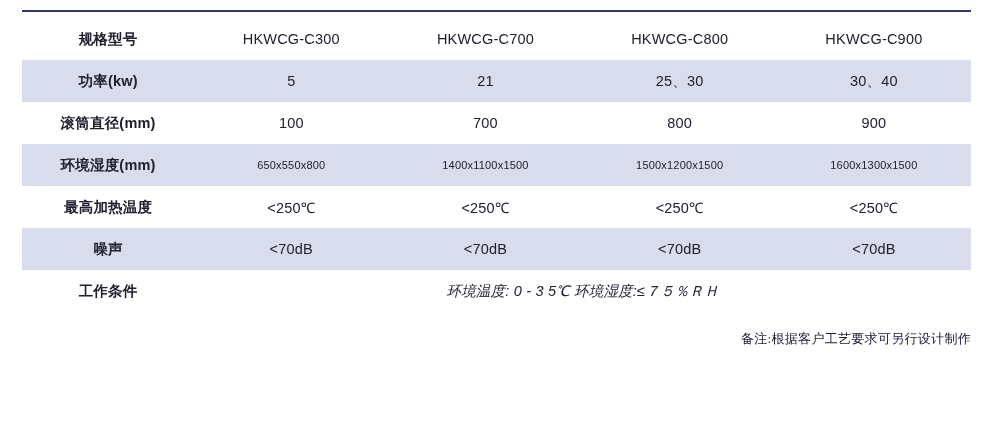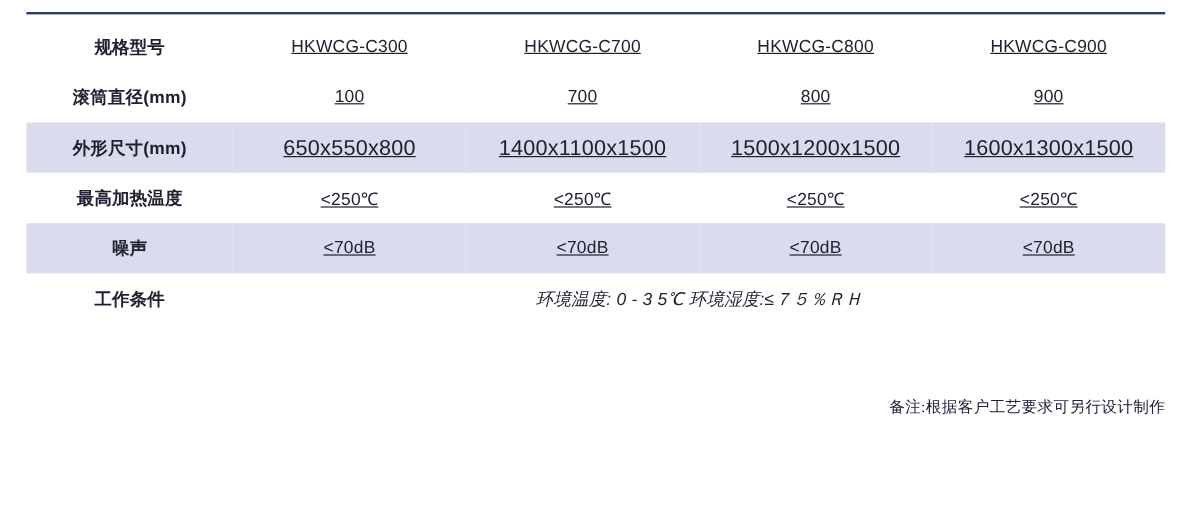--- a/index.html
+++ b/index.html
@@ -55,24 +55,23 @@
   td.label {
     width: 172px;
     font-weight: bold;
     font-size: 15px;
     text-align: center;
     letter-spacing: 0.5px;
   }
   td.val {
     width: 194px;
     font-size: 14px;
-    text-decoration: underline;
   }
   td.val.wide-text {
-    font-size: 18px;
+    font-size: 11px;
   }
   td.span {
     font-size: 14px;
     letter-spacing: 0.6px;
     font-style: italic;
   }
   .note {
     position: absolute;
     right: 22px;
     bottom: 16px;
@@ -91,29 +90,36 @@
 
   <table class="spec">
     <tbody>
       <tr class="plain">
         <td class="label">规格型号</td>
         <td class="val">HKWCG-C300</td>
         <td class="val">HKWCG-C700</td>
         <td class="val">HKWCG-C800</td>
         <td class="val">HKWCG-C900</td>
       </tr>
+      <tr class="band">
+        <td class="label">功率(kw)</td>
+        <td class="val">5</td>
+        <td class="val">21</td>
+        <td class="val">25、30</td>
+        <td class="val">30、40</td>
+      </tr>
       <tr class="plain">
         <td class="label">滚筒直径(mm)</td>
         <td class="val">100</td>
         <td class="val">700</td>
         <td class="val">800</td>
         <td class="val">900</td>
       </tr>
       <tr class="band">
-        <td class="label">外形尺寸(mm)</td>
+        <td class="label">环境湿度(mm)</td>
         <td class="val wide-text">650x550x800</td>
         <td class="val wide-text">1400x1100x1500</td>
         <td class="val wide-text">1500x1200x1500</td>
         <td class="val wide-text">1600x1300x1500</td>
       </tr>
       <tr class="plain">
         <td class="label">最高加热温度</td>
         <td class="val">&lt;250℃</td>
         <td class="val">&lt;250℃</td>
         <td class="val">&lt;250℃</td>

